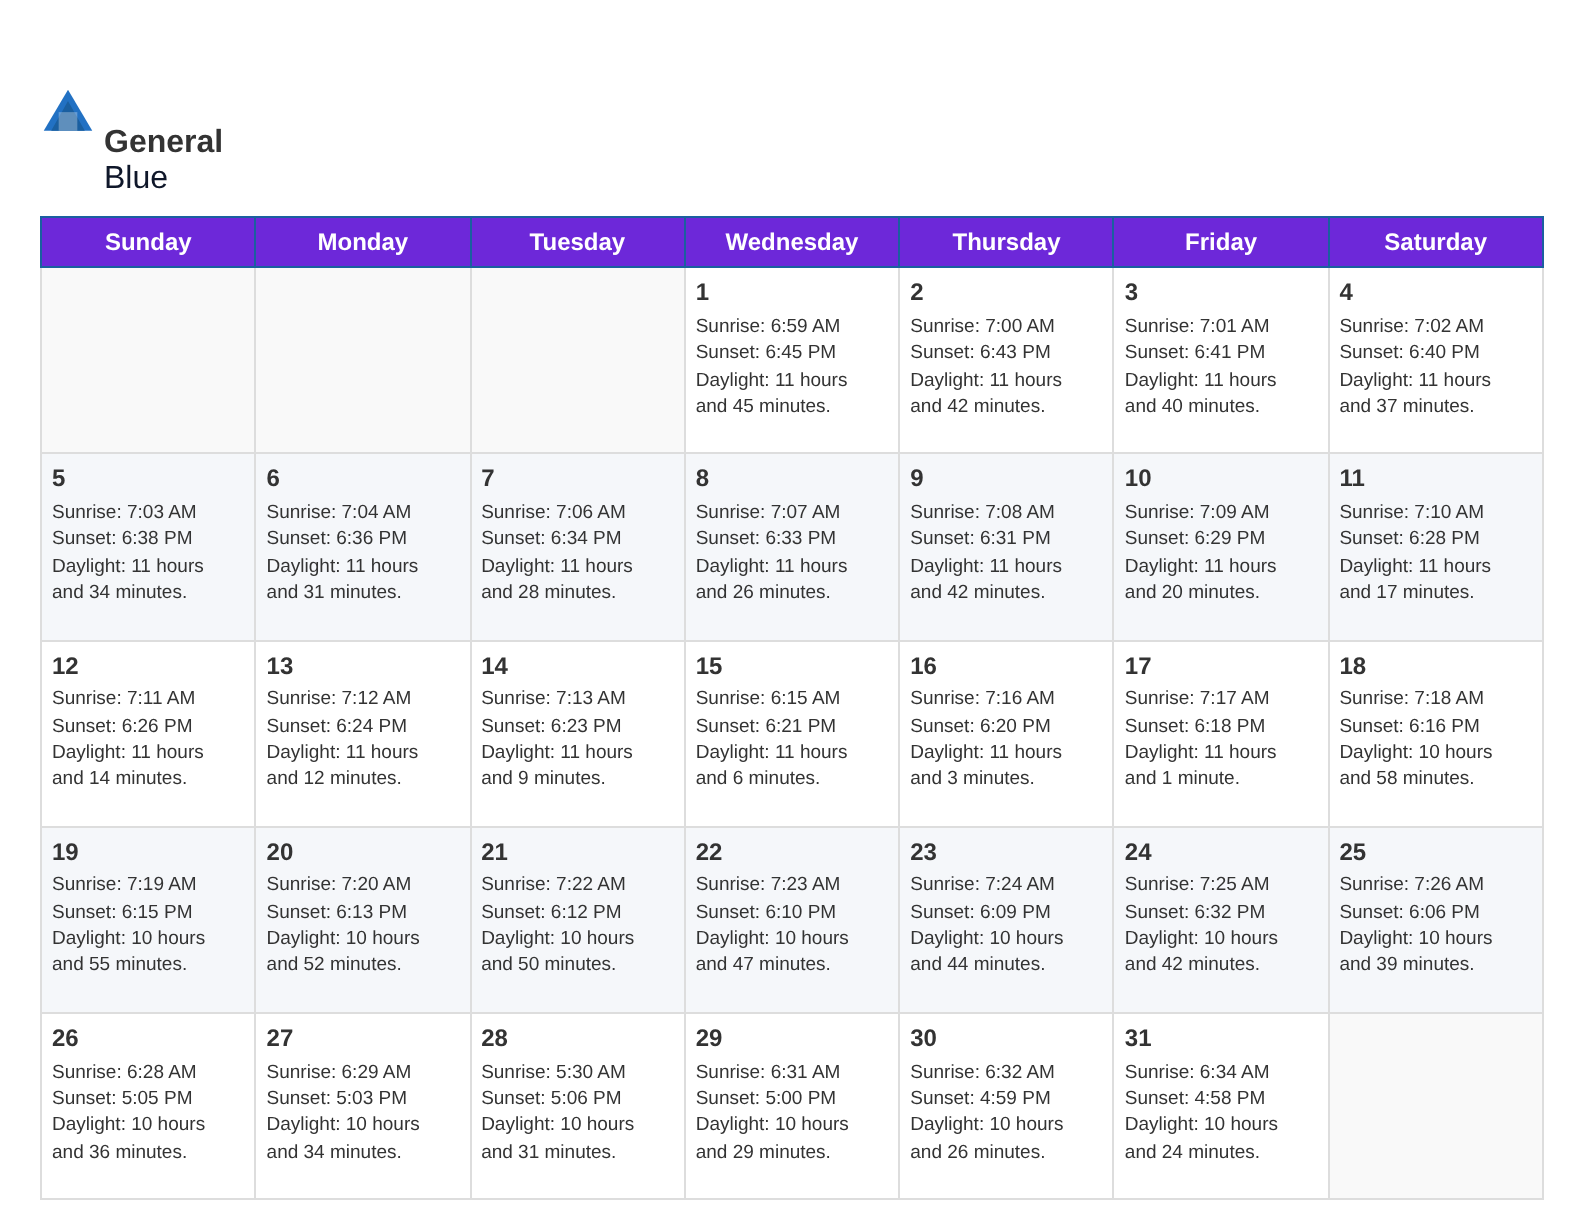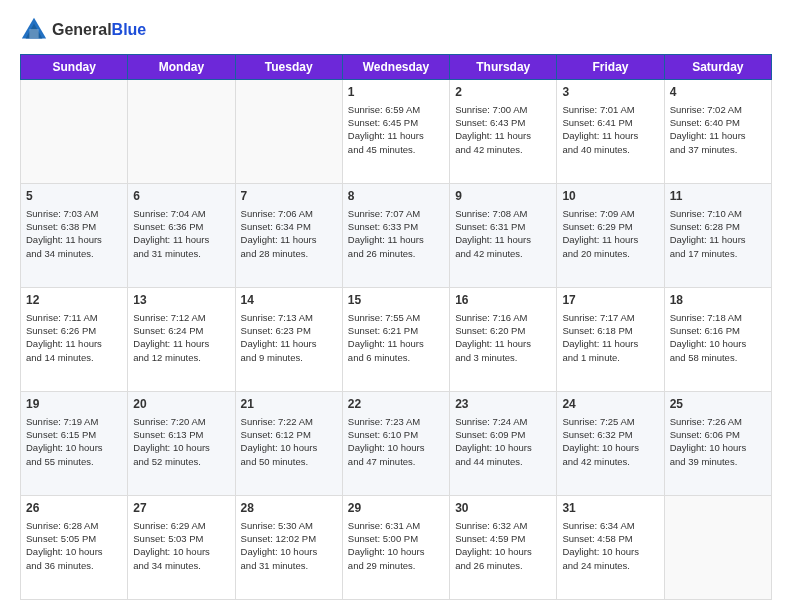--- a/index.html
+++ b/index.html
@@ -23,32 +23,33 @@
       align-items: flex-start;
       margin-bottom: 10px;
     }
     .logo {
       display: flex;
       align-items: center;
       gap: 4px;
     }
     .logo-text {
       display: flex;
-      flex-direction: row;
+      flex-direction: column;
       line-height: 1.1;
+      margin-top: 47px;
     }
     .logo-general {
       font-size: 16px;
       font-weight: bold;
       color: #333;
     }
     .logo-blue {
       font-size: 16px;
-      font-weight: bold;
-      color: #1d4ed8;
+      font-weight: normal;
+      color: #0f172a;
     }
     .logo-icon {
       width: 28px;
       height: 28px;
     }
     .title-block {
       text-align: right;
     }
     .month-title {
       font-size: 32px;
@@ -236,21 +237,21 @@
           </td>
           <td>
             <span class="day-num">14</span>
             <div>Sunrise: 7:13 AM</div>
             <div>Sunset: 6:23 PM</div>
             <div>Daylight: 11 hours</div>
             <div>and 9 minutes.</div>
           </td>
           <td>
             <span class="day-num">15</span>
-            <div>Sunrise: 7:55 AM</div>
+            <div>Sunrise: 6:15 AM</div>
             <div>Sunset: 6:21 PM</div>
             <div>Daylight: 11 hours</div>
             <div>and 6 minutes.</div>
           </td>
           <td>
             <span class="day-num">16</span>
             <div>Sunrise: 7:16 AM</div>
             <div>Sunset: 6:20 PM</div>
             <div>Daylight: 11 hours</div>
             <div>and 3 minutes.</div>
@@ -332,21 +333,21 @@
           <td>
             <span class="day-num">27</span>
             <div>Sunrise: 6:29 AM</div>
             <div>Sunset: 5:03 PM</div>
             <div>Daylight: 10 hours</div>
             <div>and 34 minutes.</div>
           </td>
           <td>
             <span class="day-num">28</span>
             <div>Sunrise: 5:30 AM</div>
-            <div>Sunset: 12:02 PM</div>
+            <div>Sunset: 5:06 PM</div>
             <div>Daylight: 10 hours</div>
             <div>and 31 minutes.</div>
           </td>
           <td>
             <span class="day-num">29</span>
             <div>Sunrise: 6:31 AM</div>
             <div>Sunset: 5:00 PM</div>
             <div>Daylight: 10 hours</div>
             <div>and 29 minutes.</div>
           </td>

